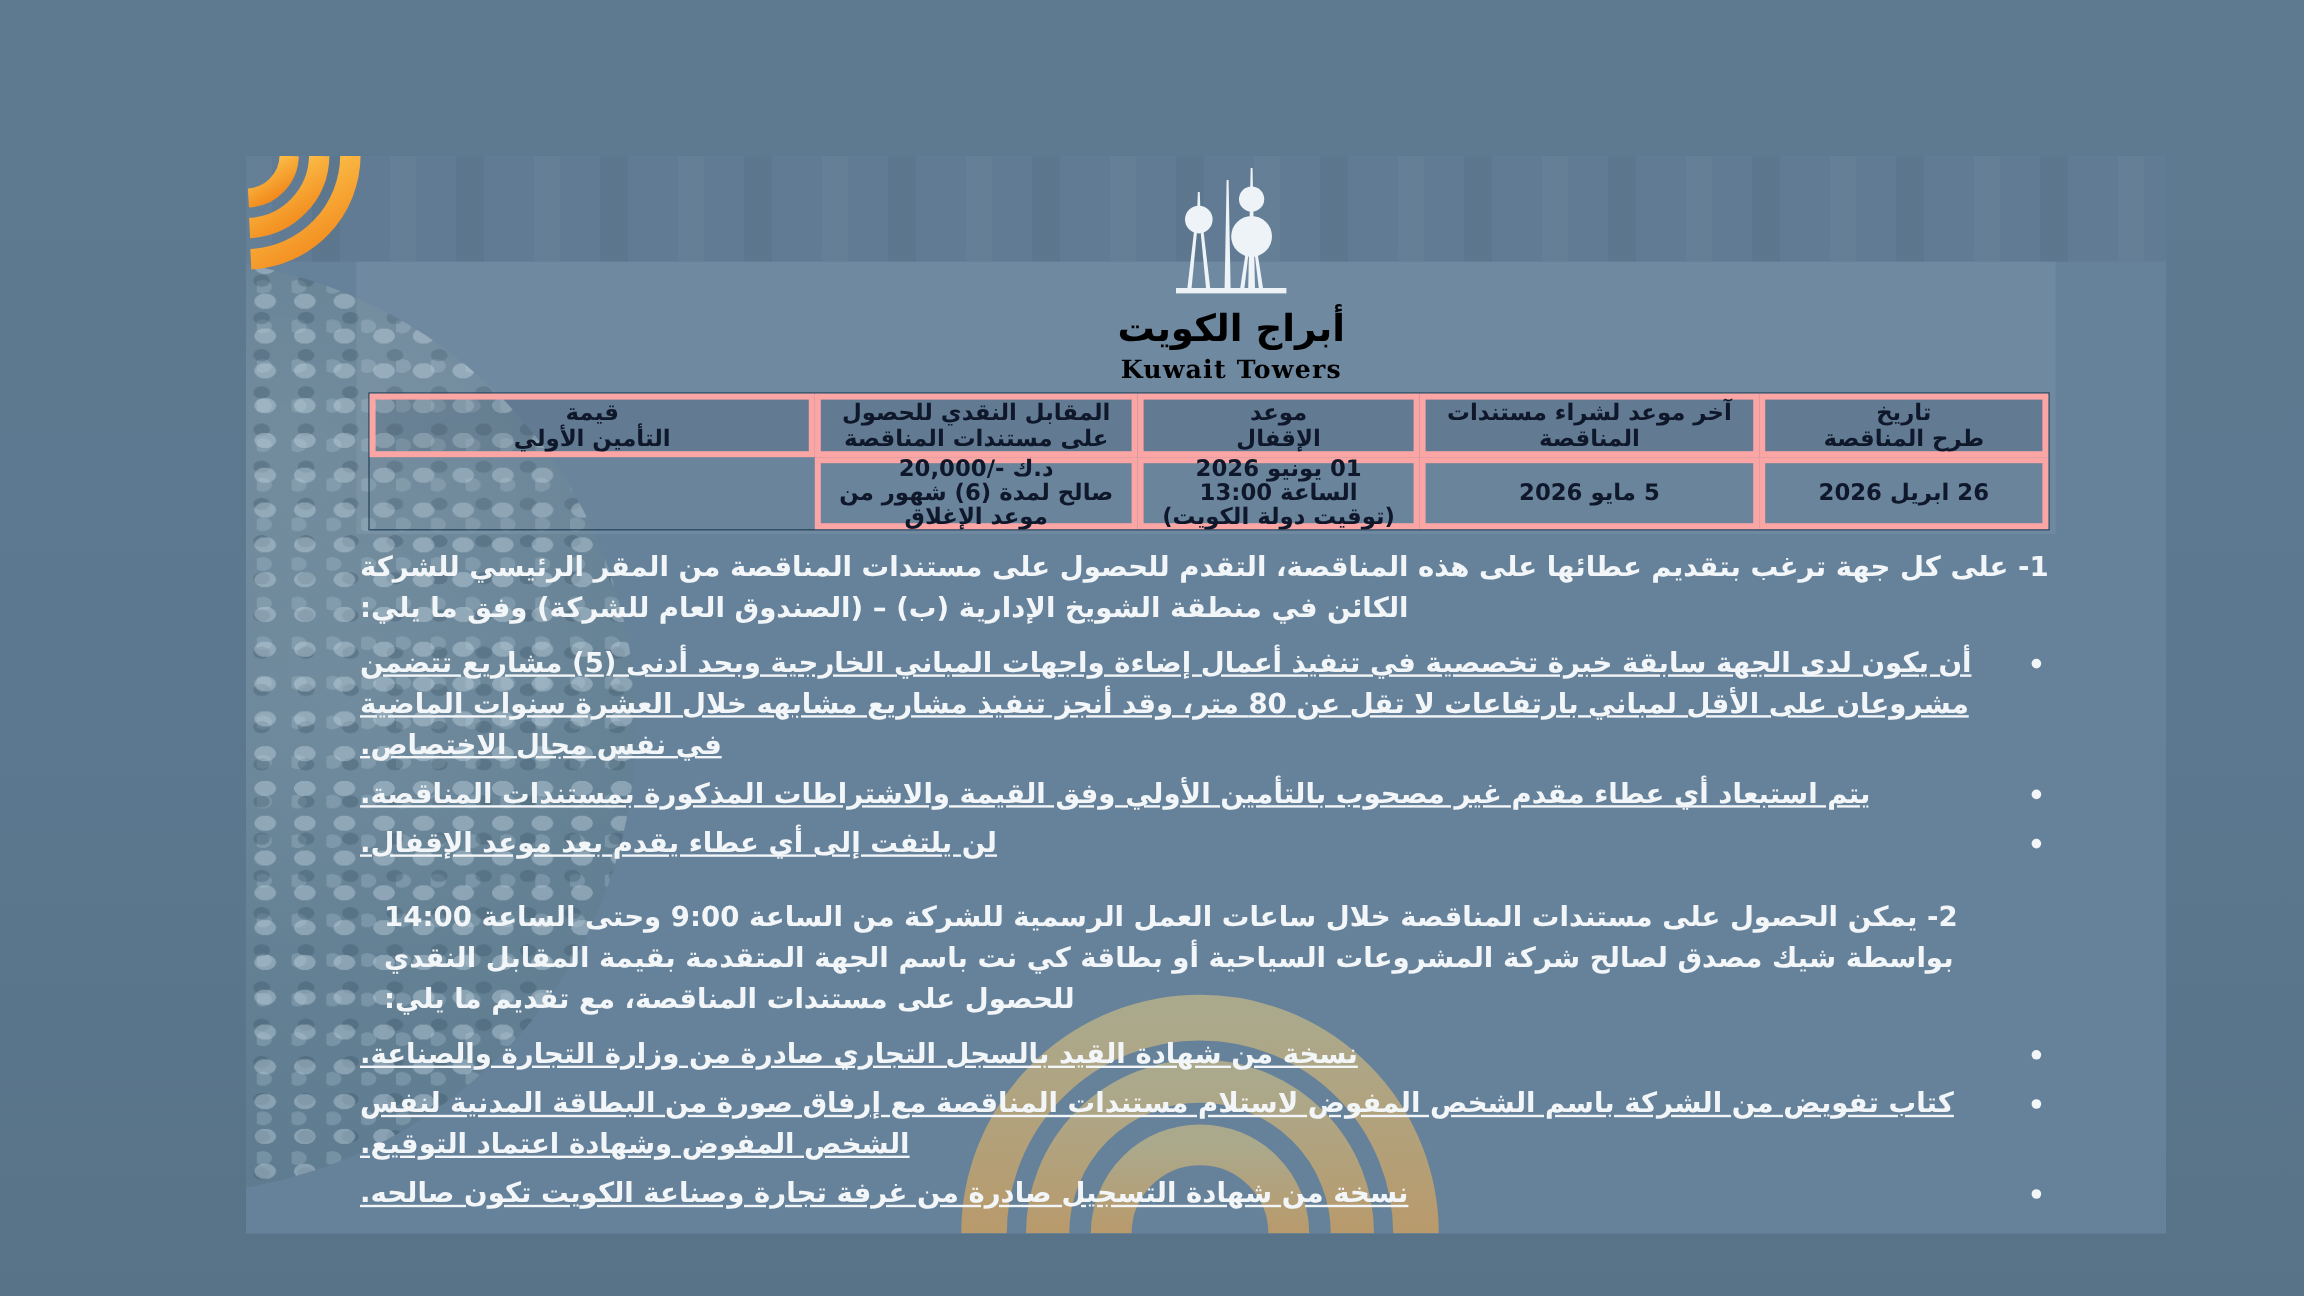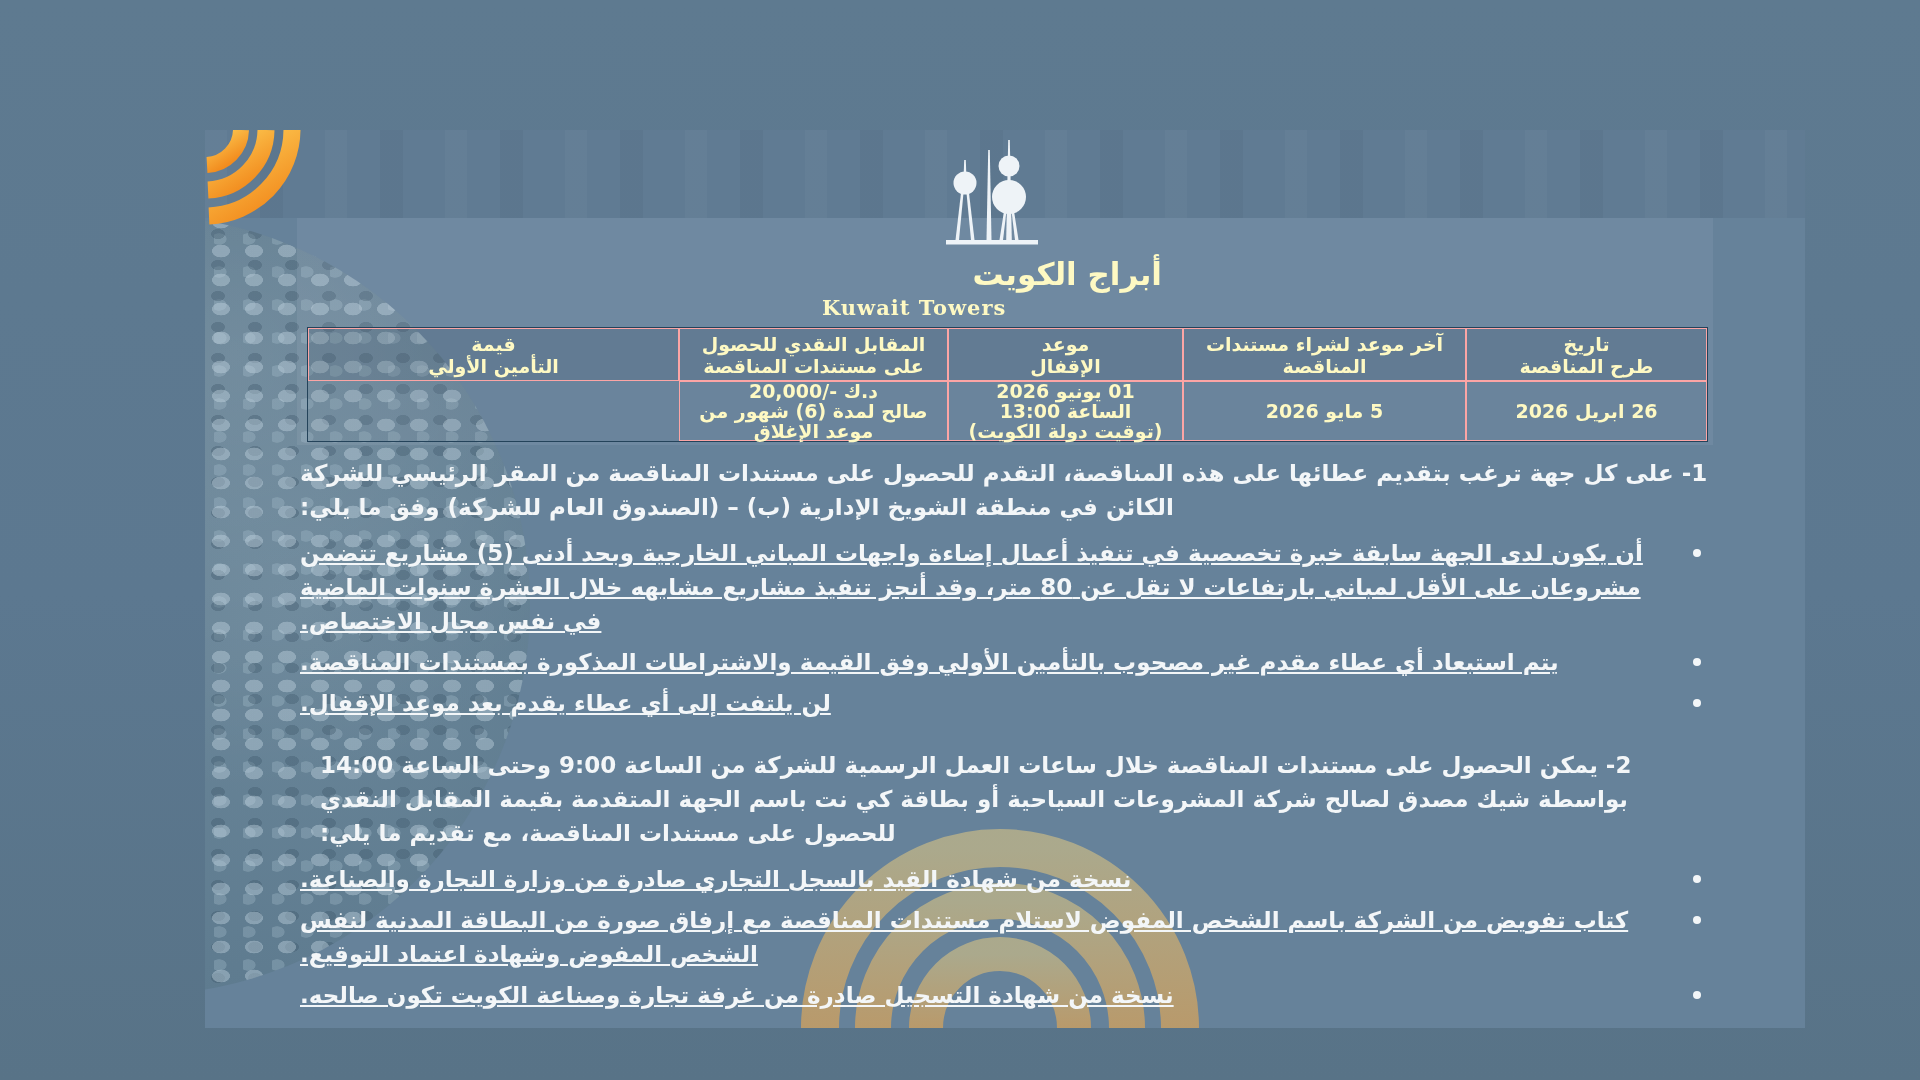--- a/index.html
+++ b/index.html
@@ -37,38 +37,38 @@
       radial-gradient(12px 9px at 5px 24px, rgba(170,194,208,0.30) 60%, rgba(0,0,0,0) 66%),
       radial-gradient(circle at 62% 18%, rgba(255,255,255,0.10), rgba(0,0,0,0) 55%),
       radial-gradient(circle at 70% 50%, #6a8699 0%, #5e7b8f 60%, #537085 100%);
     background-size:33px 29px, 37px 31px, 29px 33px, 100% 100%, 100% 100%;
   }
   
   .corner-arcs{position:absolute;left:0;top:0;}
   .bottom-arcs{position:absolute;left:595px;top:698px;}
   
   .logo{
-    position:absolute;left:617px;top:6px;width:340px;color:#fef9c3;
+    position:absolute;left:651px;top:6px;width:340px;text-align:center;color:#000000;
   }
   .logo .towers{display:block;margin:0 auto;}
   .logo-ar{display:block;font-size:31px;font-weight:bold;margin-top:2px;letter-spacing:1px;}
   .logo-en{
     display:block;font-family:"DejaVu Serif","Liberation Serif",serif;
     font-size:21px;font-weight:bold;margin-top:3px;letter-spacing:1px;
   }
   
   .tender-table{
     position:absolute;left:102px;top:197px;width:1399px;
     display:grid;direction:rtl;
     grid-template-columns:241px 283px 235px 269px 371px;
     grid-template-rows:53px 60px;
     border:1px solid #24435a;background:rgba(36,67,90,0.06);
   }
   .tcell{
-    border:1px solid #fca5a5;color:#fef9c3;font-weight:bold;
+    border:5px solid #fca5a5;color:#0f172a;font-weight:bold;
     display:flex;flex-direction:column;justify-content:center;align-items:center;
     text-align:center;padding:1px 4px;box-sizing:border-box;
   }
   .tcell.th{font-size:19px;line-height:22px;background:rgba(25,48,66,0.10);}
   .tcell.td{font-size:19px;line-height:20px;}
   .tline{white-space:pre-line;display:block;}
   .tline:empty{display:none;}
   .amount{direction:ltr;display:block;unicode-bidi:isolate;}
   .amount:empty{display:none;}
   

